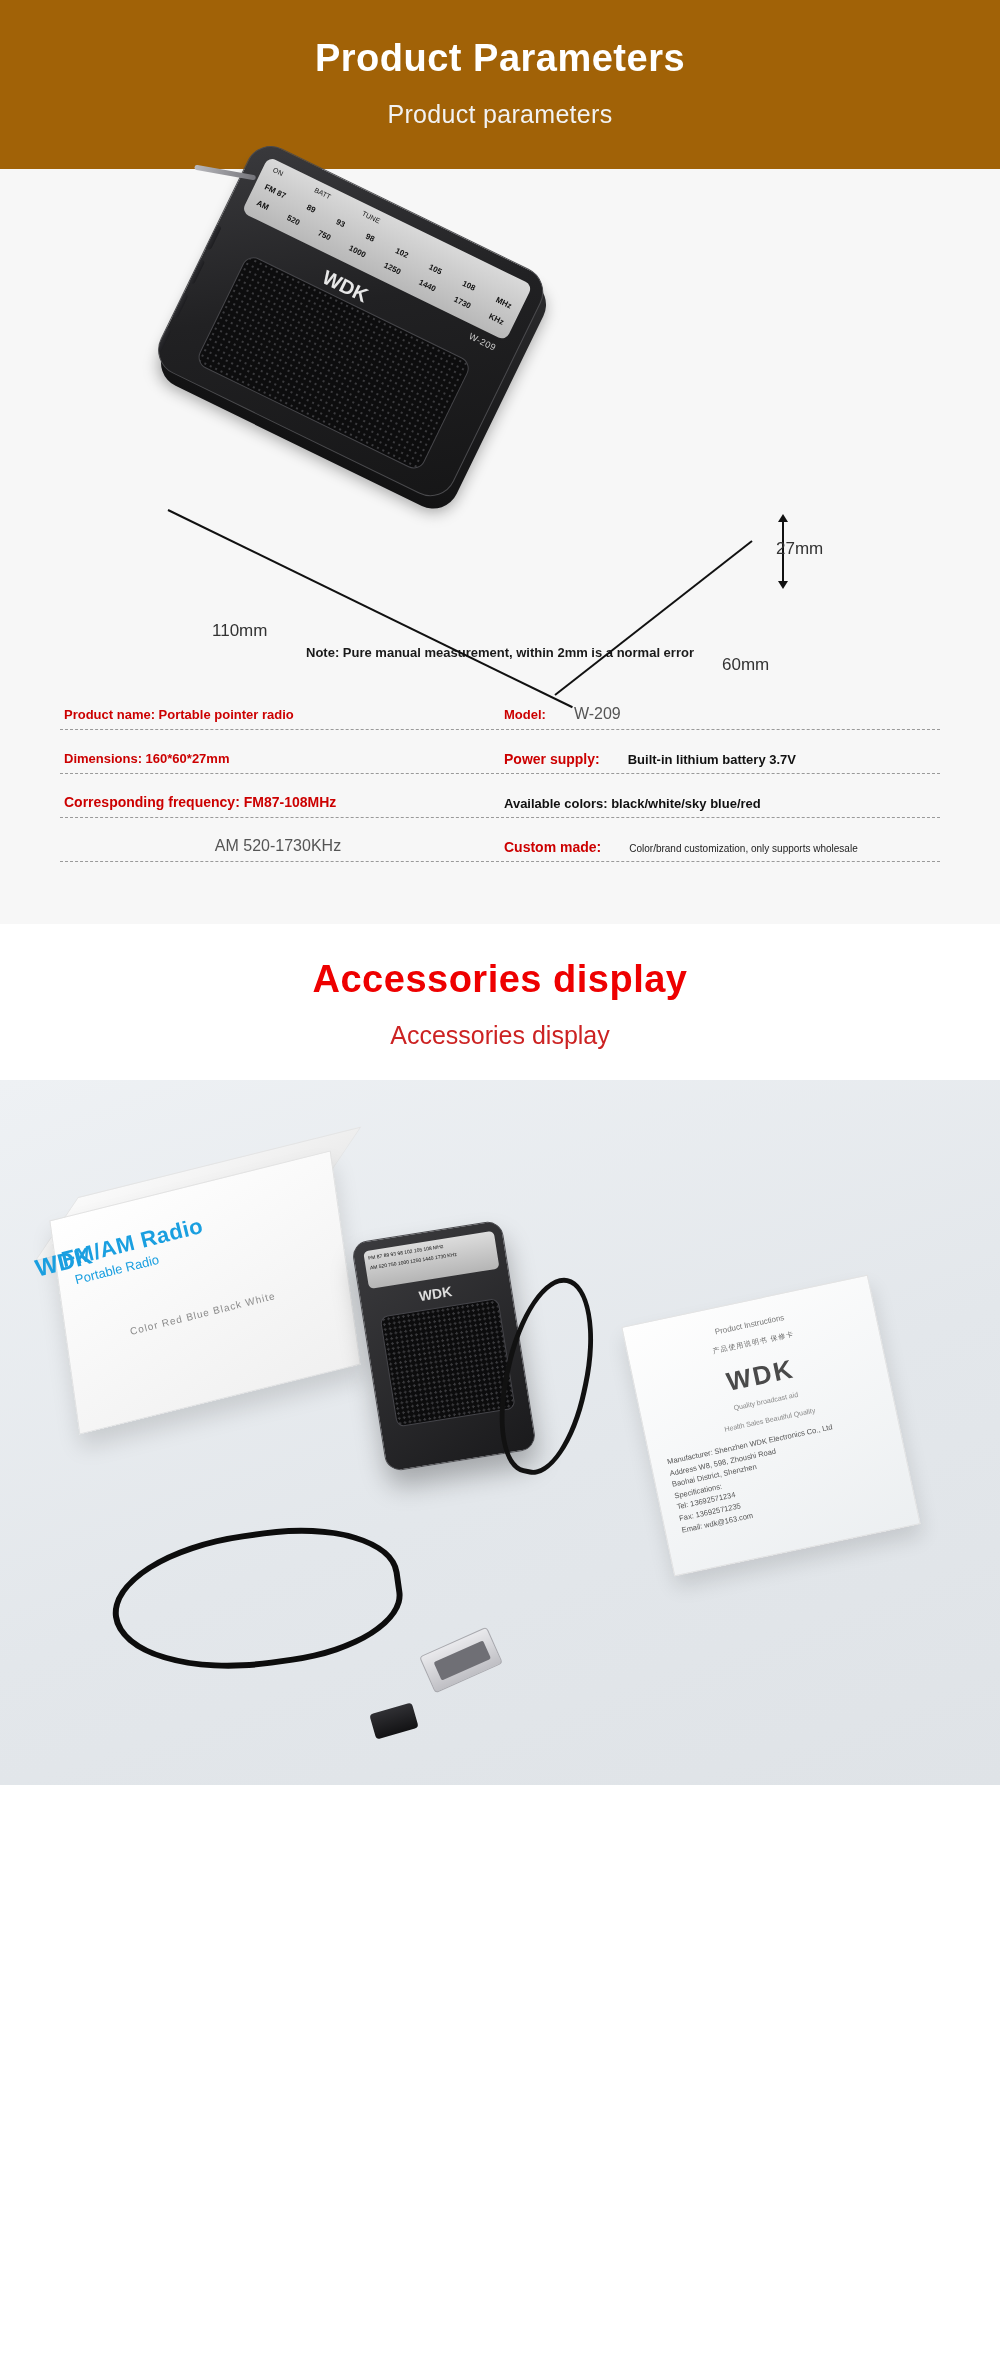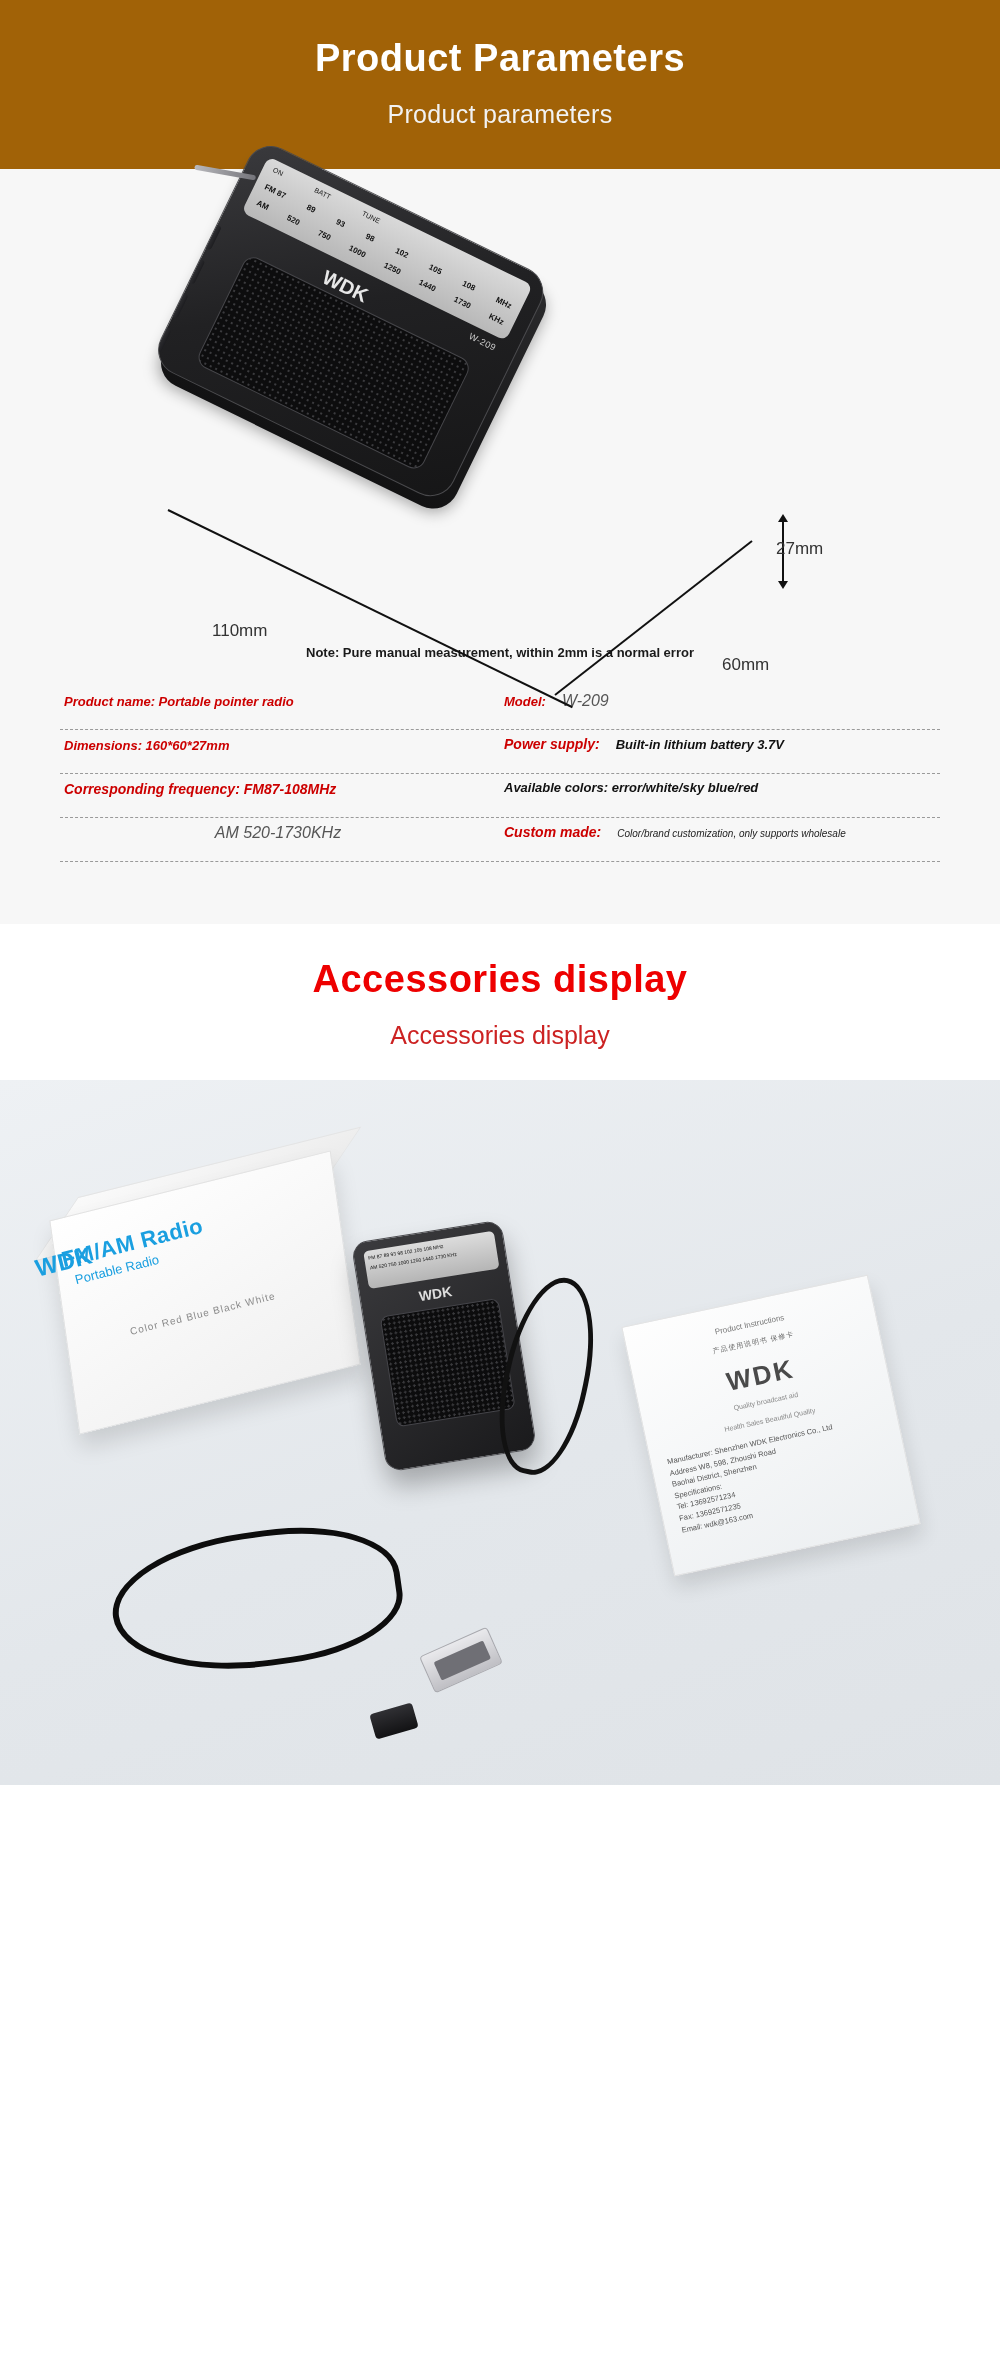--- a/index.html
+++ b/index.html
@@ -181,28 +181,27 @@
   }
 
   
   .spec-table {
     width: 880px;
     margin: 0 auto;
     padding-bottom: 52px;
   }
   .spec-row {
     display: flex;
-    align-items: flex-start;
+    align-items: flex-end;
     min-height: 44px;
     border-bottom: 1px dashed #9a9a9a;
-    font-style: italic;
   }
   .spec-row:last-child { border-bottom: 1px dashed #9a9a9a; }
   .spec-col-l { width: 50%; padding: 6px 8px 6px 4px; }
-  .spec-col-r { width: 50%; padding: 6px 8px 6px 4px; display: flex; align-items: baseline; gap: 16px;}
+  .spec-col-r { width: 50%; padding: 6px 8px 6px 4px; display: flex; align-items: baseline; gap: 28px;}
   .red-b { color: #cc0000; font-weight: bold; font-size: 13px; }
   .red-s { color: #cc0000; font-weight: bold; font-size: 14px; }
   .blk-b { color: #111; font-weight: bold; font-size: 13px; }
   .blk-sm { color: #222; font-size: 10px; }
   .grey-lg { color: #555; font-size: 16px; }
   .center-l { text-align: center; }
 
   
   .acc-head {
     background: #ffffff;
@@ -468,21 +467,21 @@
           <span class="blk-b">Built-in lithium battery 3.7V</span>
         </div>
       </div>
 
 
       <div class="spec-row">
         <div class="spec-col-l">
           <span class="red-s">Corresponding frequency: FM87-108MHz</span>
         </div>
         <div class="spec-col-r">
-          <span class="blk-b">Available colors: error/white/sky blue/red</span>
+          <span class="blk-b">Available colors: black/white/sky blue/red</span>
         </div>
       </div>
 
       <div class="spec-row">
         <div class="spec-col-l center-l">
           <span class="grey-lg">AM 520-1730KHz</span>
         </div>
         <div class="spec-col-r">
           <span class="red-s">Custom made:</span>
           <span class="blk-sm">Color/brand customization, only supports wholesale</span>

